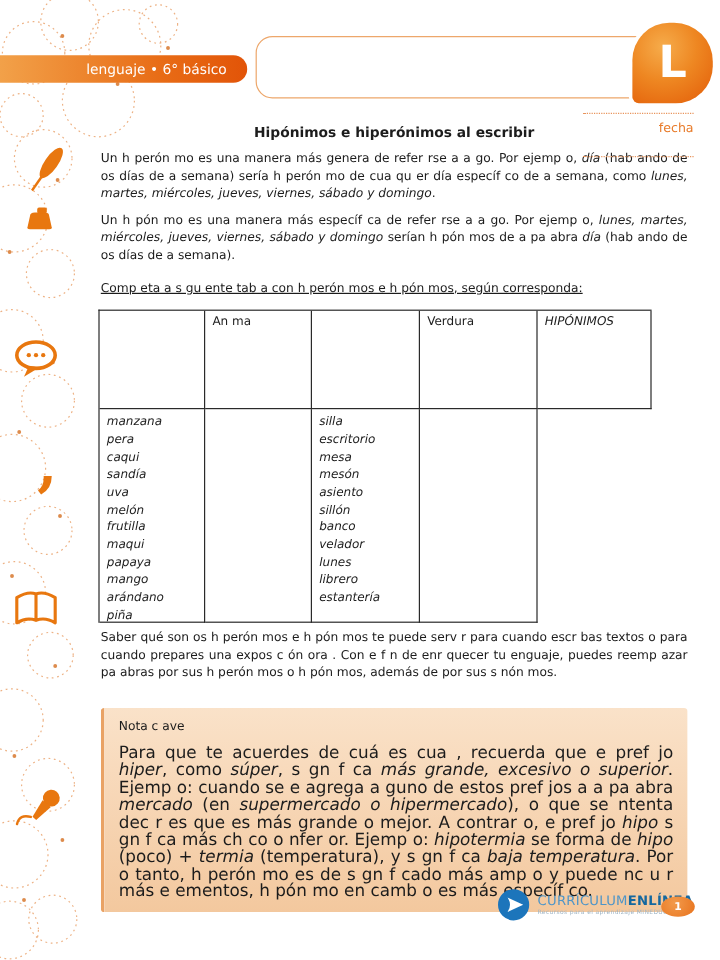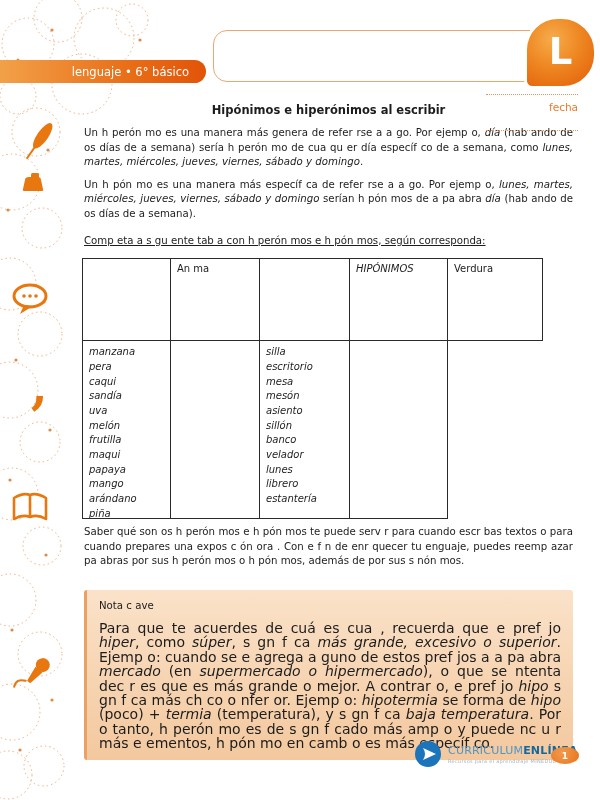--- a/index.html
+++ b/index.html
@@ -6,21 +6,21 @@
   .page {
     position:relative; width:600px; height:800px; background:#ffffff;
     font-family:"DejaVu Sans","Liberation Sans",sans-serif; color:#1c1c1c;
     overflow:hidden;
   }
   
   .swirls { position:absolute; left:0; top:0; z-index:0; pointer-events:none; }
 
   
   .subject-bar {
-    position:absolute; left:0; top:60px; width:206px; height:23px;
+    position:absolute; left:0; top:46px; width:206px; height:23px;
     background:linear-gradient(90deg,#F2A149 0%,#E86C16 65%,#E25408 100%);
     border-radius:0 12px 12px 0; box-sizing:border-box;
     display:flex; align-items:center; justify-content:flex-end; padding-right:17px;
     color:#ffffff; font-size:11.5px; z-index:3;
   }
   .name-box {
     position:absolute; left:213px; top:30px; width:378px; height:52px;
     border:1.5px solid #EDA76B; border-radius:14px; background:#fff;
     box-sizing:border-box; padding:8px 12px 0 14px; z-index:2;
     display:flex; flex-direction:column; gap:7px;
@@ -180,23 +180,23 @@
     <h1 class="doc-title">Hipónimos e hiperónimos al escribir</h1>
 
     <p class="para"><span>Un h perón mo es una manera más genera de refer rse a a go. Por ejemp o, </span><i>día</i><span> (hab ando de os días de a semana) sería h perón mo de cua qu er día específ co de a semana, como </span><i>lunes, martes, miércoles, jueves, viernes, sábado y domingo</i><span>.</span></p>
     <p class="para p2"><span>Un h pón mo es una manera más específ ca de refer rse a a go. Por ejemp o, </span><i>lunes, martes, miércoles, jueves, viernes, sábado y domingo</i><span> serían h pón mos de a pa abra </span><i>día</i><span> (hab ando de os días de a semana).</span></p>
     <p class="para instr"><span>Comp eta a s gu ente tab a con h perón mos e h pón mos, según corresponda:</span></p>
 
     <div class="grid-table">
       <div class="cell"></div>
       <div class="cell">An ma</div>
       <div class="cell"></div>
+      <div class="cell">Verdura</div>
+
       <div class="cell row-label">HIPÓNIMOS</div>
-
-      <div class="cell">Verdura</div>
       <div class="cell">
         <div class="word-list">
             <div>manzana</div>
             <div>pera</div>
             <div>caqui</div>
             <div>sandía</div>
             <div>uva</div>
             <div>melón</div>
             <div>frutilla</div>
             <div>maqui</div>

